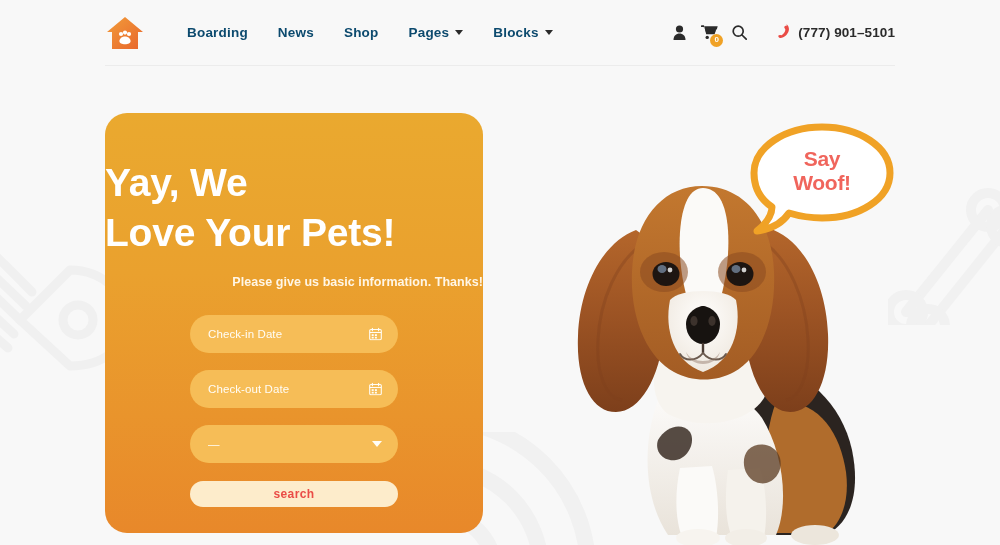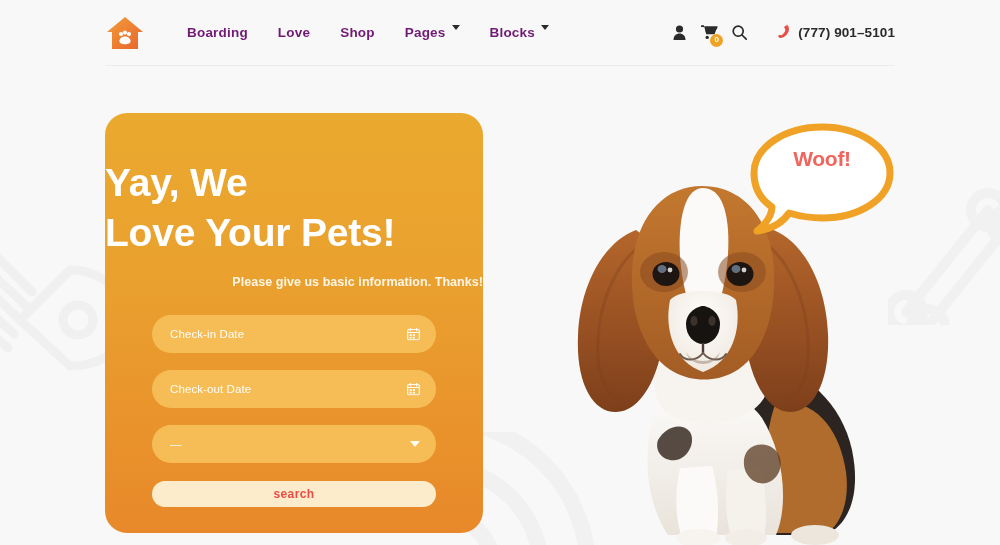--- a/index.html
+++ b/index.html
@@ -40,25 +40,25 @@
     flex: 0 0 auto;
   }
   .nav {
     display: flex; align-items: center;
     margin-left: 27px;
     gap: 0;
   }
   .nav-item {
     font-size: 13.5px;
     font-weight: bold;
-    color: #701a75;
+    color: #0c4a6e;
     letter-spacing: .2px;
     padding: 0 15px;
     cursor: pointer;
-    display: flex; align-items: flex-start; gap: 6px;
+    display: flex; align-items: center; gap: 6px;
     white-space: nowrap;
   }
   .caret {
     width: 0; height: 0;
     border-left: 4px solid transparent;
     border-right: 4px solid transparent;
     border-top: 5px solid #2b2b2b;
     display: inline-block;
   }
   .header-right {
@@ -114,21 +114,21 @@
     letter-spacing: -0.2px;
   }
   .card-sub {
     margin-top: 17px;
     text-align: right;
     color: #fff6e6;
     font-size: 12.5px;
     font-weight: bold;
     letter-spacing: .05px;
   }
-  .form { margin-top: 26px; padding: 0 47px; }
+  .form { margin-top: 26px; padding: 0 85px; }
   .field {
     position: relative;
     height: 38px;
     border-radius: 19px;
     background: #f6bd57;
     display: flex; align-items: center;
     padding: 0 18px;
     margin-bottom: 17px;
     cursor: text;
   }
@@ -253,21 +253,21 @@
                      c-3.1 0 -5.6 -1.1 -5.6 -3.2 c0 -2.2 2.2 -4.6 5.6 -4.6Z"></path>
           </g>
         </svg>
       </div>
 
       <nav class="nav">
         <div class="nav-item">
           <span>Boarding</span>
         </div>
         <div class="nav-item">
-          <span>Love</span>
+          <span>News</span>
         </div>
         <div class="nav-item">
           <span>Shop</span>
         </div>
         <div class="nav-item">
           <span>Pages</span>
           <span class="caret"></span>
         </div>
         <div class="nav-item">
           <span>Blocks</span>
@@ -461,17 +461,18 @@
 
   <div class="bubble">
     <svg width="148" height="112" viewBox="0 0 148 112" fill="none">
       <path d="M74 4 C111 4 142 24 142 50 C142 76 111 95 74 95
                C62 95 51 93 41 90
                C35 99 24 106 9 108
                C20 99 24 92 24 84
                C12 76 6 64 6 50 C6 24 37 4 74 4Z" fill="#ffffff" stroke="#f0a226" stroke-width="7" stroke-linejoin="round"></path>
     </svg>
     <div class="bubble-text">
+      <div>Say</div>
       <div>Woof!</div>
     </div>
   </div>
 
 </div>
 
 </body></html>

